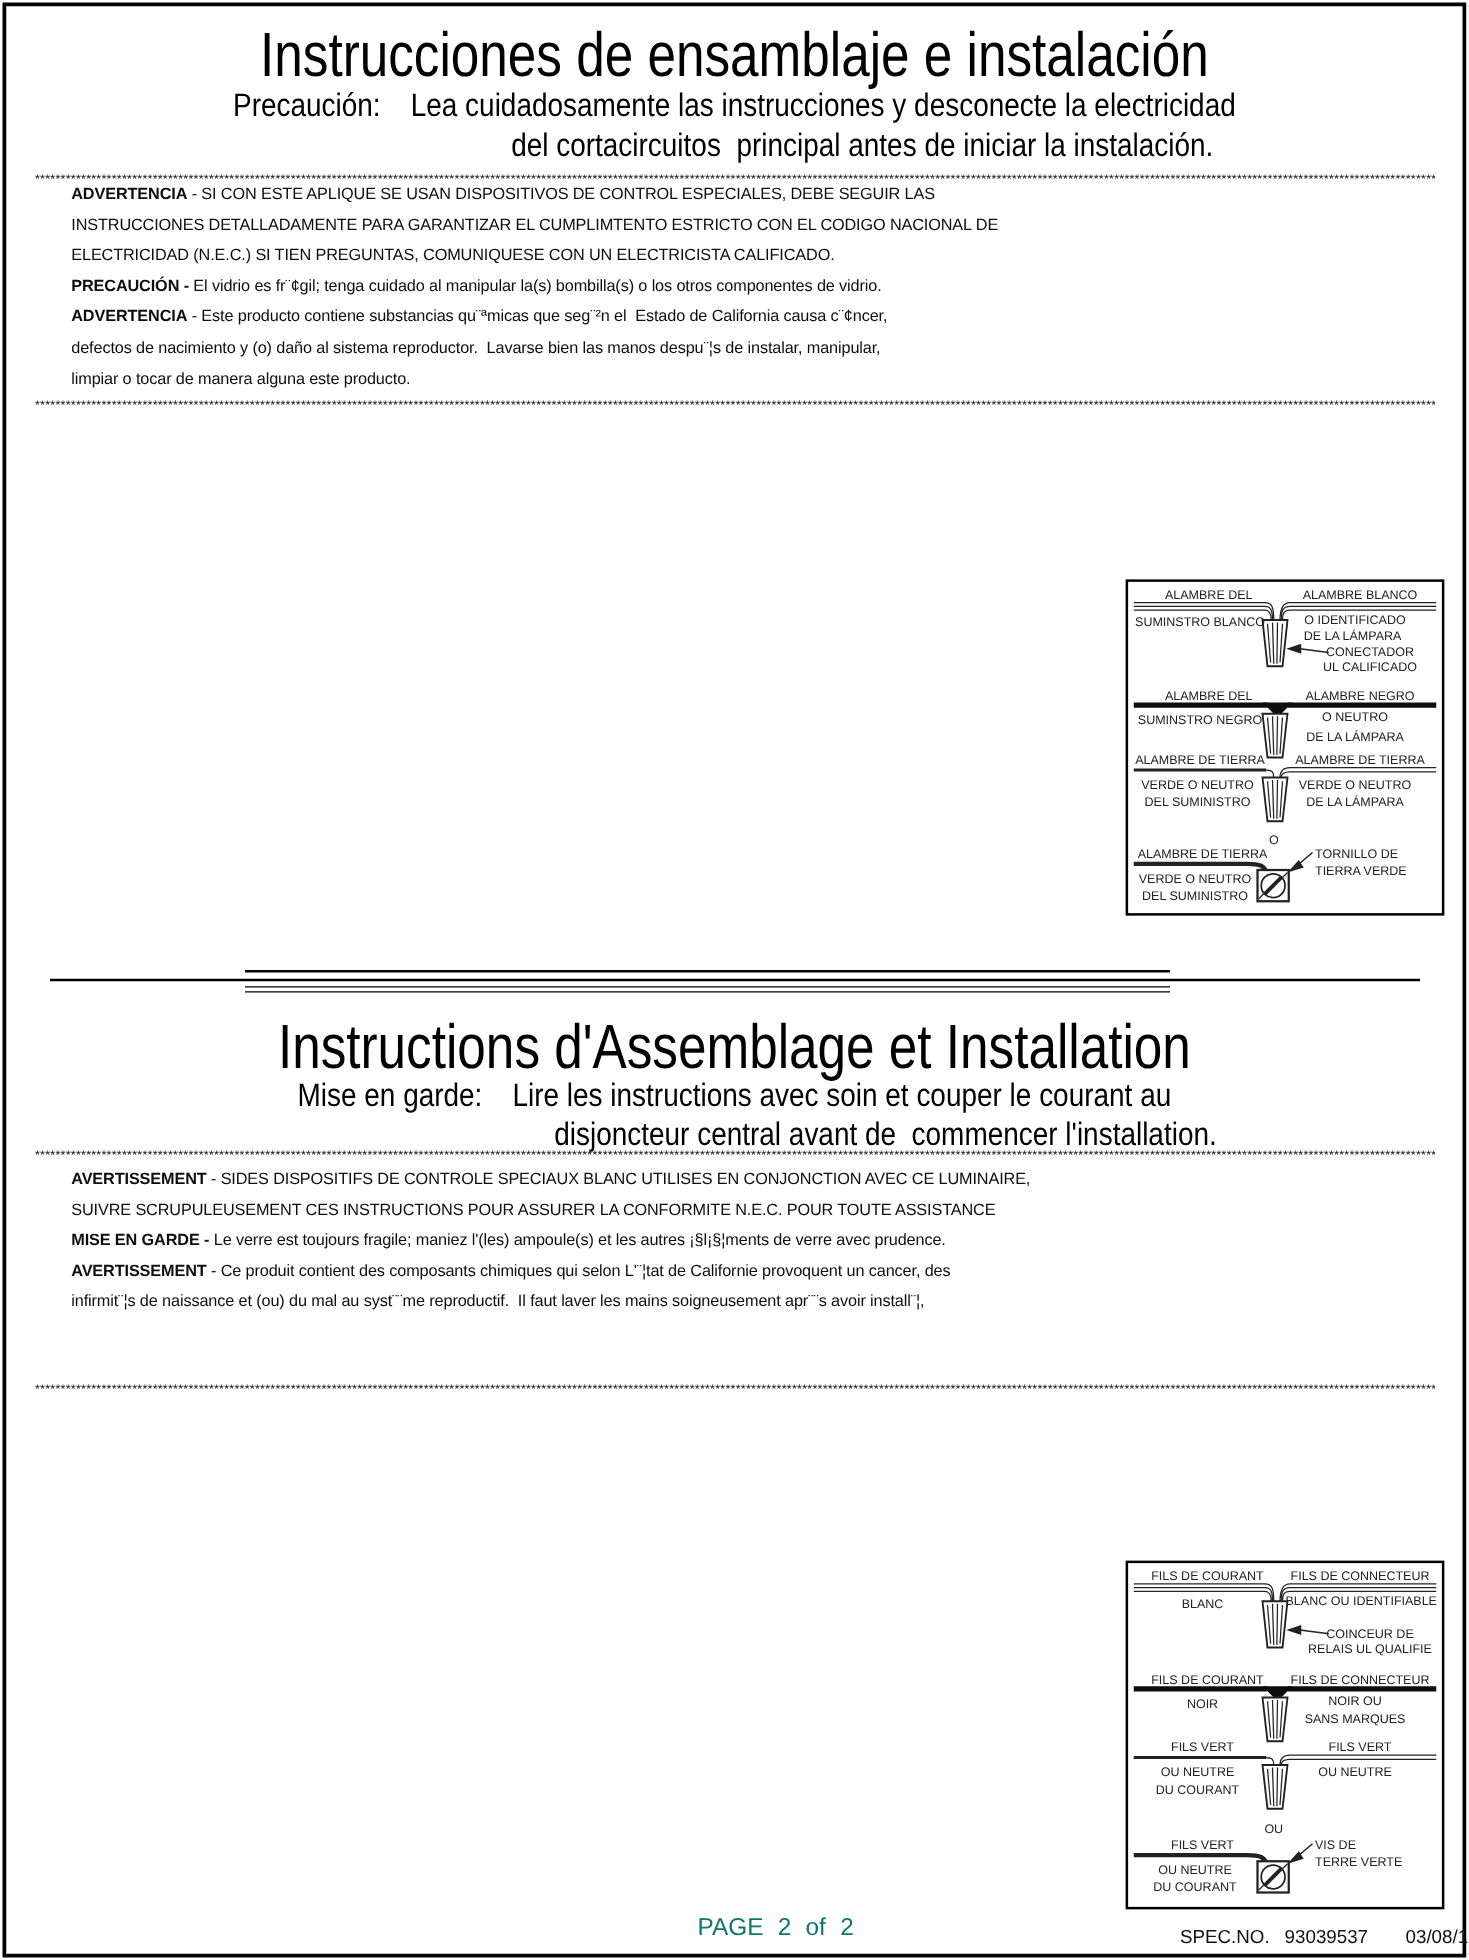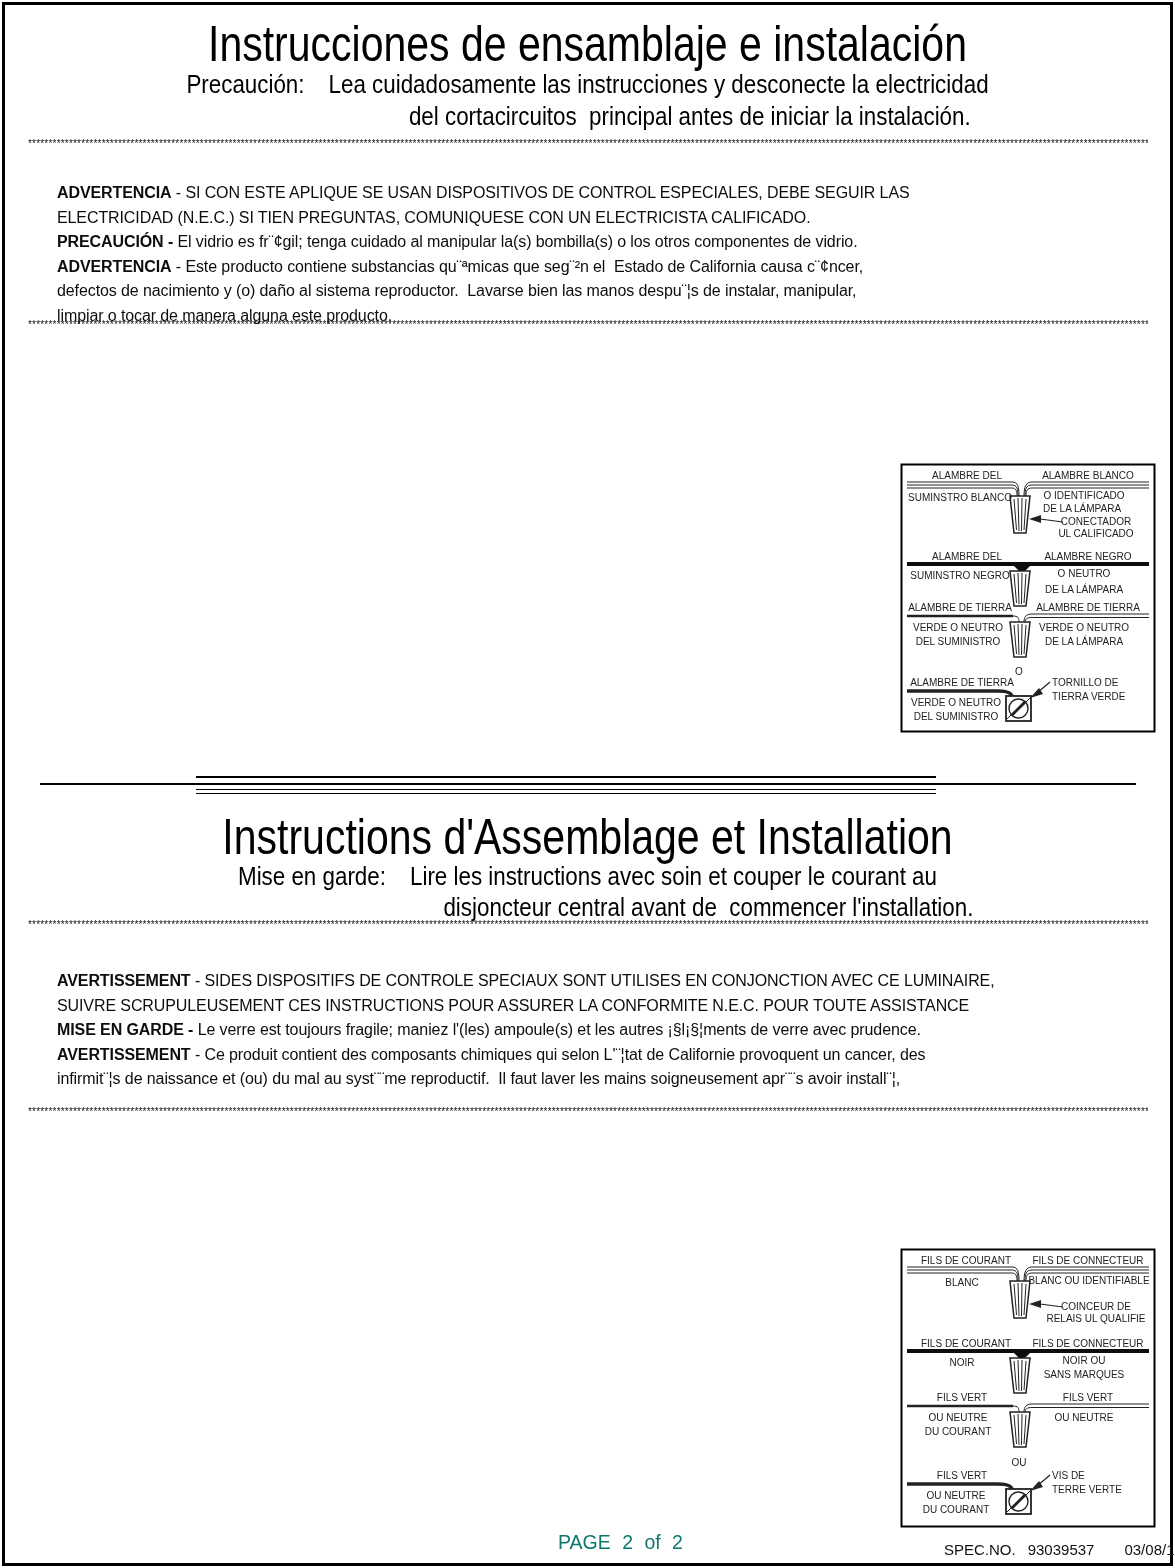--- a/index.html
+++ b/index.html
@@ -7,22 +7,22 @@
         font-family:"Liberation Sans",sans-serif;color:#111;overflow:hidden;margin:0 auto;}
   .frame{position:absolute;inset:2px;border:3px solid #000;}
   .doc-title{position:absolute;left:0;width:100%;margin:0;text-align:center;
              font-size:50px;font-weight:400;color:#000;transform:scaleX(.82);
              transform-origin:50% 50%;white-space:nowrap;}
   .subtitle{position:absolute;left:0;width:100%;text-align:center;font-size:26px;
             color:#000;transform:scaleX(.86);transform-origin:50% 50%;white-space:pre;}
   .subtitle .cap-label{margin-right:28px;}
   .stars{position:absolute;left:28px;width:1120px;height:12px;overflow:hidden;
          font-size:10px;line-height:12px;letter-spacing:.2px;white-space:nowrap;color:#111;}
-  .bodyblock{position:absolute;left:57px;width:1105px;font-size:16px;line-height:24.6px;
-             letter-spacing:-.1px;color:#0d0d0d;margin-top:38px;}
+  .bodyblock{position:absolute;left:57px;width:1105px;font-size:13px;line-height:24.6px;
+             letter-spacing:-.1px;color:#0d0d0d;}
   .bodyblock .bl{white-space:pre;}
   .bodyblock b{font-weight:700;}
   .dv{position:absolute;}
   .footer-page{position:absolute;left:558px;top:1531px;font-size:19.5px;word-spacing:6px;color:#0f766e;}
   .footer-spec{position:absolute;left:944px;top:1541px;font-size:15px;color:#111;white-space:pre;}
   .footer-spec .num{margin-left:12px;}
   .footer-spec .date{margin-left:30px;}
   .diagram{position:absolute;}
   .diagram text{font-size:10px;fill:#222;font-family:"Liberation Sans",sans-serif;}
   .thin line,.thin path{stroke:#222;stroke-width:1;fill:none;}
@@ -47,20 +47,21 @@
 
   <h1 class="doc-title" style="top:15px">Instrucciones de ensamblaje e instalación</h1>
 
   <div class="subtitle" style="top:69px"><span class="cap-label">Precaución:</span><span>Lea cuidadosamente las instrucciones y desconecte la electricidad</span></div>
   <div class="subtitle" style="top:101px;padding-left:110px">del cortacircuitos  principal antes de iniciar la instalación.</div>
 
   <div class="stars" style="top:138px">************************************************************************************************************************************************************************************************************************************************************************************************************</div>
 
   <div class="bodyblock" style="top:143px">
     <div class="bl"><b>ADVERTENCIA</b><span> - SI CON ESTE APLIQUE SE USAN DISPOSITIVOS DE CONTROL ESPECIALES, DEBE SEGUIR LAS</span></div>
+    <div class="bl">INSTRUCCIONES DETALLADAMENTE PARA GARANTIZAR EL CUMPLIMTENTO ESTRICTO CON EL CODIGO NACIONAL DE</div>
     <div class="bl">ELECTRICIDAD (N.E.C.) SI TIEN PREGUNTAS, COMUNIQUESE CON UN ELECTRICISTA CALIFICADO.</div>
     <div class="bl"><b>PRECAUCIÓN -</b><span> El vidrio es fr¨¢gil; tenga cuidado al manipular la(s) bombilla(s) o los otros componentes de vidrio.</span></div>
     <div class="bl"><b>ADVERTENCIA</b><span> - Este producto contiene substancias qu¨ªmicas que seg¨²n el  Estado de California causa c¨¢ncer,</span></div>
     <div class="bl">defectos de nacimiento y (o) daño al sistema reproductor.  Lavarse bien las manos despu¨¦s de instalar, manipular,</div>
     <div class="bl">limpiar o tocar de manera alguna este producto.</div>
   </div>
 
   <div class="stars" style="top:319px">************************************************************************************************************************************************************************************************************************************************************************************************************</div>
 
   <svg class="diagram" style="left:900px;top:463px" width="256" height="270" viewBox="0 0 256 270">
@@ -158,21 +159,21 @@
   <div class="dv" style="top:789px;left:196px;width:740px;height:3px;border-top:1.5px solid #000;border-bottom:1.5px solid #000"></div>
 
   <h1 class="doc-title" style="top:808px">Instructions d'Assemblage et Installation</h1>
 
   <div class="subtitle" style="top:861px"><span class="cap-label">Mise en garde:</span><span>Lire les instructions avec soin et couper le courant au</span></div>
   <div class="subtitle" style="top:892px;padding-left:130px">disjoncteur central avant de  commencer l'installation.</div>
 
   <div class="stars" style="top:919px">************************************************************************************************************************************************************************************************************************************************************************************************************</div>
 
   <div class="bodyblock" style="top:931px">
-    <div class="bl"><b>AVERTISSEMENT</b><span> - SIDES DISPOSITIFS DE CONTROLE SPECIAUX SONT UTILISES EN CONJONCTION AVEC CE LUMINAIRE,</span></div>
+    <div class="bl"><b>AVERTISSEMENT</b><span> - SIDES DISPOSITIFS DE CONTROLE SPECIAUX BLANC UTILISES EN CONJONCTION AVEC CE LUMINAIRE,</span></div>
     <div class="bl">SUIVRE SCRUPULEUSEMENT CES INSTRUCTIONS POUR ASSURER LA CONFORMITE N.E.C. POUR TOUTE ASSISTANCE</div>
     <div class="bl"><b>MISE EN GARDE -</b><span> Le verre est toujours fragile; maniez l'(les) ampoule(s) et les autres ¡§l¡§¦ments de verre avec prudence.</span></div>
     <div class="bl"><b>AVERTISSEMENT</b><span> - Ce produit contient des composants chimiques qui selon L'¨¦tat de Californie provoquent un cancer, des</span></div>
     <div class="bl">infirmit¨¦s de naissance et (ou) du mal au syst¨¨me reproductif.  Il faut laver les mains soigneusement apr¨¨s avoir install¨¦,</div>
   </div>
 
   <div class="stars" style="top:1106px">************************************************************************************************************************************************************************************************************************************************************************************************************</div>
 
   <svg class="diagram" style="left:900px;top:1248px" width="256" height="280" viewBox="0 0 256 280">
     <rect class="dbox" x="1.5" y="1.5" width="253" height="277"></rect>

